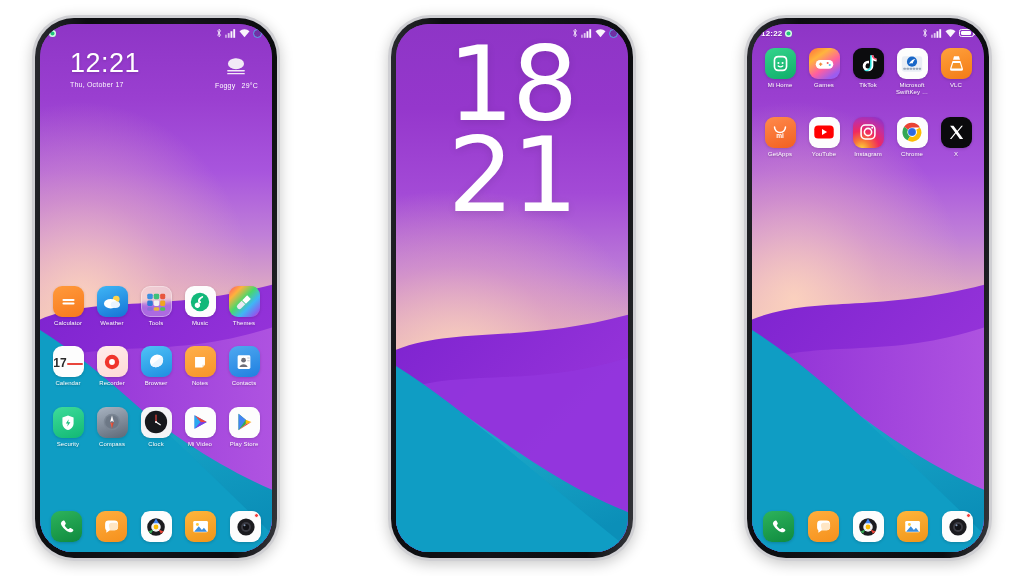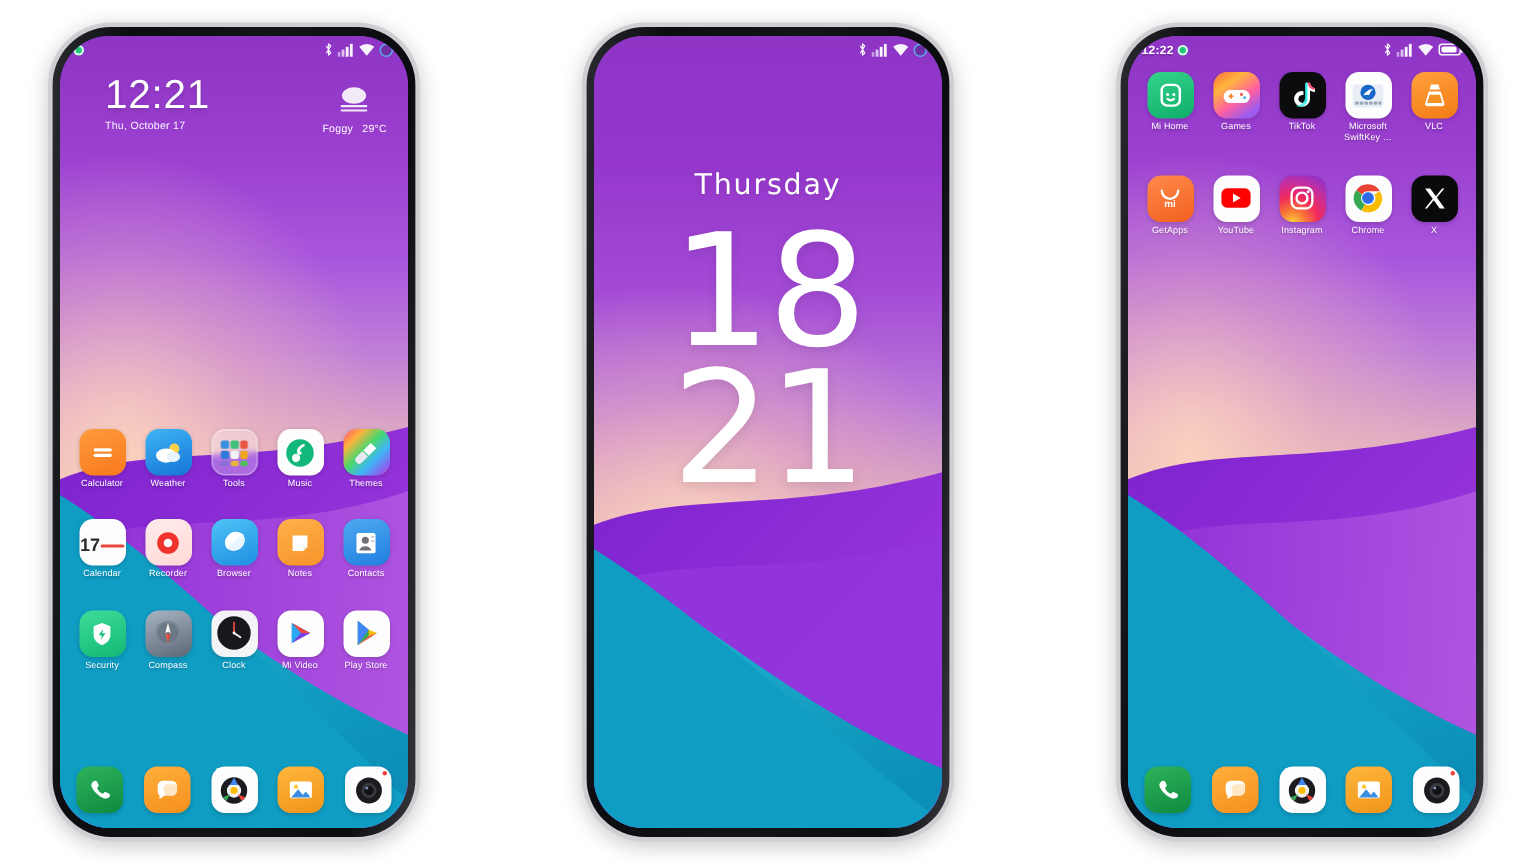--- a/index.html
+++ b/index.html
@@ -532,21 +532,20 @@
           <span class="ic">
             <svg width="11" height="9" viewBox="0 0 14 11">
                   <path d="M7 10.2 L0.6 2.6 A 9.6 9.6 0 0 1 13.4 2.6 Z" fill="#fff"></path>
                 </svg>
           </span>
           <span class="punchhole"></span>
         </div>
       </div>
 
       <div class="lockclock">
-        <div class="lc-day">Thursday</div>
         <div class="lc-h">18</div>
         <div class="lc-m">21</div>
       </div>
 
     </div>
    </div>
   </div>
 
   <div class="phone p3">
    <div class="phone-bezel">

